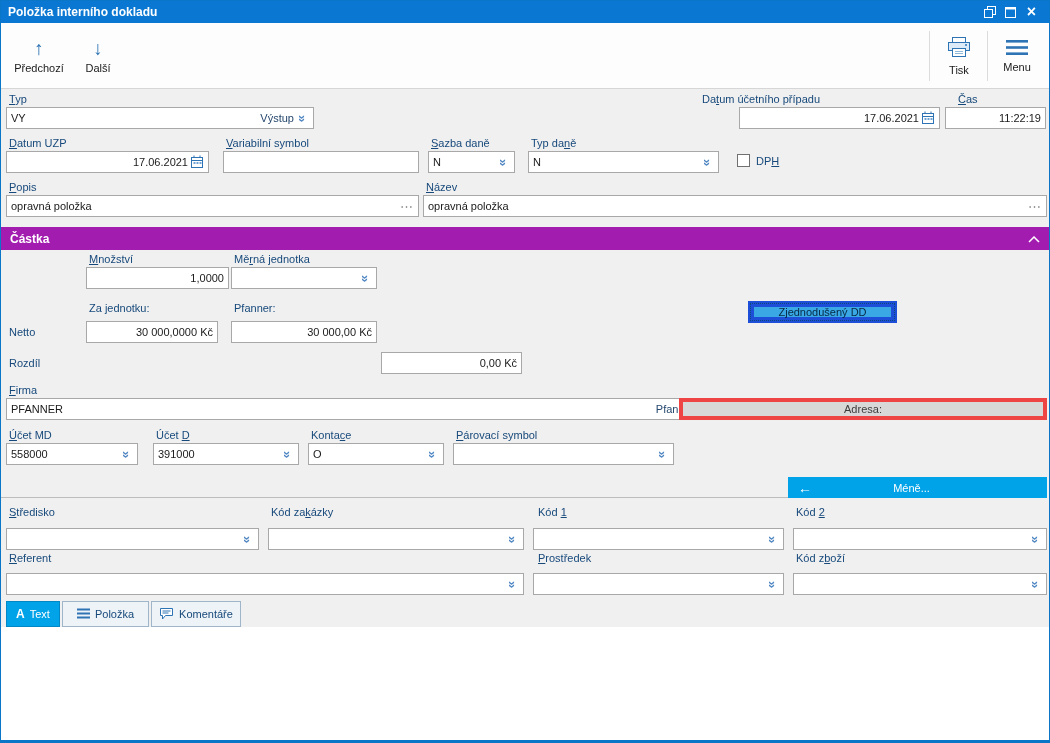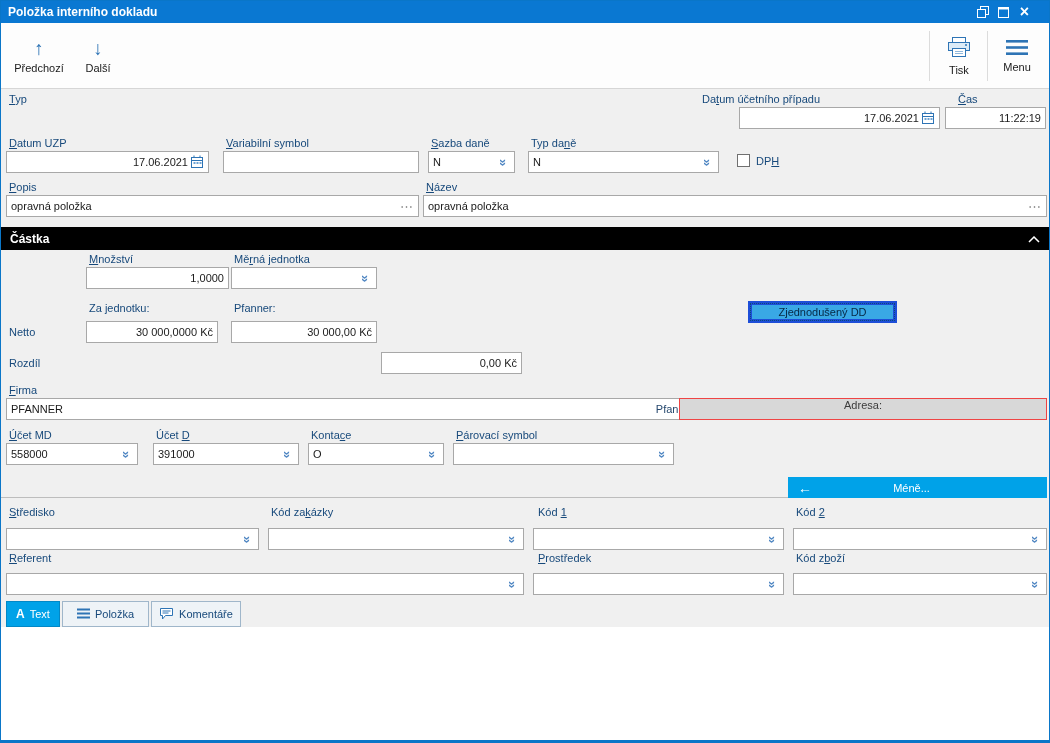--- a/index.html
+++ b/index.html
@@ -1,37 +1,37 @@
 <!DOCTYPE html>
 <html><head>
 <meta charset="utf-8">
 <style>
   html,body{margin:0;padding:0}
   body{width:1050px;font-family:"Liberation Sans",sans-serif;font-size:11px;color:#1a1a1a;background:#fff}
   u{text-decoration:underline}
   .window{position:relative;width:1050px;height:743px;background:#f0f0f0;border:1px solid #0a76c8;border-bottom:3px solid #0a76c8;box-sizing:border-box;overflow:hidden}
-  .titlebar{position:absolute;left:0;top:0;right:0;height:22px;background:#0a78d2;display:flex;align-items:center;padding:0 14px 0 7px;box-sizing:border-box}
+  .titlebar{position:absolute;left:0;top:0;right:0;height:22px;background:#0a78d2;display:flex;align-items:center;padding:0 7px 0 7px;box-sizing:border-box}
   .title{color:#fff;font-weight:bold;font-size:12px;flex:1}
   .winbtn{width:21px;height:17px;display:flex;align-items:center;justify-content:center}
   .close-glyph{color:#fff;font-size:16px;font-weight:bold;line-height:16px}
   .toolbar{position:absolute;left:0;top:22px;right:0;height:66px;background:#fdfdfd;border-bottom:1px solid #d6d6d6;box-sizing:border-box}
   .tbtn{position:absolute;display:flex;flex-direction:column;align-items:center;justify-content:center;gap:3px;color:#1a1a1a}
   .tbtn .glyph{font-size:19px;line-height:20px;color:#2e74b5;font-weight:bold}
   .tsep{position:absolute;width:1px;background:#dcdcdc}
   .lbl{position:absolute;color:#17497b;white-space:nowrap;line-height:13px}
   .field{position:absolute;height:22px;background:#fff;border:1px solid #a8a8a8;box-sizing:border-box;display:flex;align-items:center;padding:0 4px;gap:2px;white-space:nowrap}
   .sp{flex:1}
   .dd{display:inline-block;transform:rotate(90deg);color:#4f86c2;font-size:13px;font-weight:bold;width:13px;text-align:center;flex:none;line-height:13px}
   .disp{color:#26486e}
   .more{color:#7a7a7a;font-size:13px;letter-spacing:1px;flex:none}
   .cal{flex:none;display:flex}
-  .secbar{position:absolute;left:0;right:0;height:23px;background:#000000;display:flex;align-items:center;padding:0 9px;box-sizing:border-box}
+  .secbar{position:absolute;left:0;right:0;height:23px;background:#a21caf;display:flex;align-items:center;padding:0 9px;box-sizing:border-box}
   .secbar .t{color:#fff;font-weight:bold;font-size:12px;flex:1}
-  .btn-zdd{position:absolute;height:22px;background:#39a8e5;border:4px solid #1d4ed8;outline:1px dotted #0b4a78;outline-offset:-3px;color:#062844;display:flex;align-items:center;justify-content:center;box-sizing:border-box}
-  .adresa{position:absolute;height:22px;background:#d8d8d8;border:1px solid #ef4444;color:#3c3c3c;display:flex;justify-content:center;box-sizing:border-box}
+  .btn-zdd{position:absolute;height:22px;background:#39a8e5;border:6px solid #1d4ed8;outline:1px dotted #0b4a78;outline-offset:-3px;color:#062844;display:flex;align-items:center;justify-content:center;box-sizing:border-box}
+  .adresa{position:absolute;height:22px;background:#d8d8d8;border:4px solid #ef4444;color:#3c3c3c;display:flex;align-items:center;justify-content:center;box-sizing:border-box}
   .mene-line{position:absolute;height:1px;background:#bdbdbd}
   .mene-bar{position:absolute;height:21px;background:#00a2e8;color:#fff;display:flex;align-items:center;box-sizing:border-box;padding:0 10px}
   .mene-bar .arrow{font-size:14px;font-weight:bold;margin-right:8px}
   .mene-bar .t{flex:1;text-align:center;margin-right:34px}
   .checkbox{position:absolute;width:13px;height:13px;background:#fff;border:1px solid #707070;box-sizing:border-box}
   .tab{position:absolute;height:26px;display:flex;align-items:center;justify-content:center;gap:5px;box-sizing:border-box;border:1px solid #9fb6ca;background:#eef3f7;color:#17497b}
   .tab.active{background:#00a2e8;border-color:#0288c6;color:#fff}
   .tab .a-icon{font-weight:bold;font-size:12px}
   .panel{position:absolute;left:0;right:0;top:626px;bottom:0;background:#fff}
 </style>
@@ -89,20 +89,26 @@
             <rect x="1" y="1" width="22" height="2.6" fill="#2e74b5"></rect>
             <rect x="1" y="7.2" width="22" height="2.6" fill="#2e74b5"></rect>
             <rect x="1" y="13.4" width="22" height="2.6" fill="#2e74b5"></rect>
           </svg>
       </span>
       <span>Menu</span>
     </div>
   </div>
 
   <span class="lbl" style="left:8px;top:92px"><u>T</u>yp</span>
+  <div class="field" style="left:5px;top:106px;width:308px">
+    <span>VY</span>
+    <span class="sp"></span>
+    <span class="disp">Výstup</span>
+    <span class="dd">»</span>
+  </div>
 
   <span class="lbl" style="left:701px;top:92px">Da<u>t</u>um účetního případu</span>
   <div class="field" style="left:738px;top:106px;width:201px">
     <span class="sp"></span>
     <span>17.06.2021</span>
     <span class="cal">
       <svg width="14" height="14" viewBox="0 0 14 14">
           <rect x="1.5" y="2.5" width="11" height="10" fill="#fff" stroke="#2e74b5"></rect>
           <line x1="1.5" y1="5.5" x2="12.5" y2="5.5" stroke="#2e74b5"></line>
           <line x1="4" y1="0.5" x2="4" y2="3" stroke="#2e74b5"></line>

